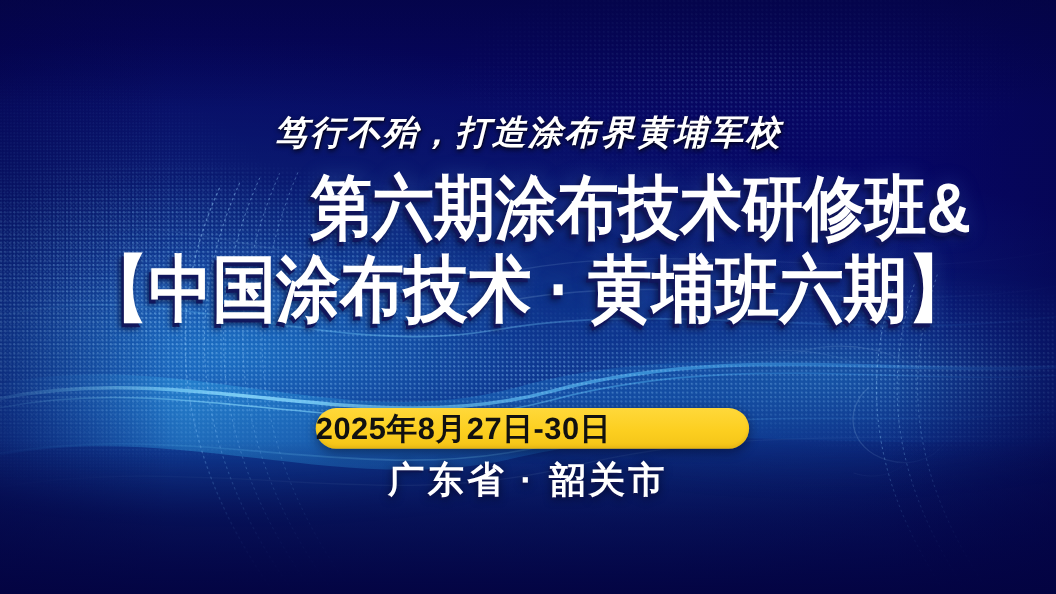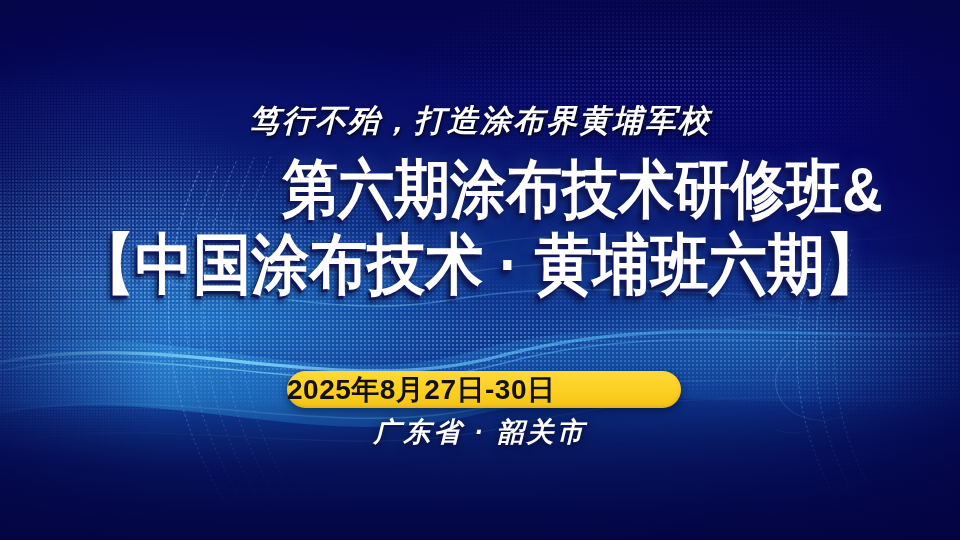--- a/index.html
+++ b/index.html
@@ -164,22 +164,21 @@
   }
 
   .location {
     position: absolute;
     top: 414px;
     left: 0;
     right: 0;
     text-align: center;
     font-family: "Liberation Sans", "DejaVu Sans", sans-serif;
     font-weight: bold;
-    font-style: italic;
-    font-size: 27px;
+    font-size: 33px;
     letter-spacing: 3px;
     color: #ffffff;
     text-shadow: -1px 2px 0 rgba(14,20,80,0.9), 0 2px 8px rgba(0,0,20,0.7);
     white-space: nowrap;
   }
 </style>
 </head>
 <body>
 
 <div id="banner">

